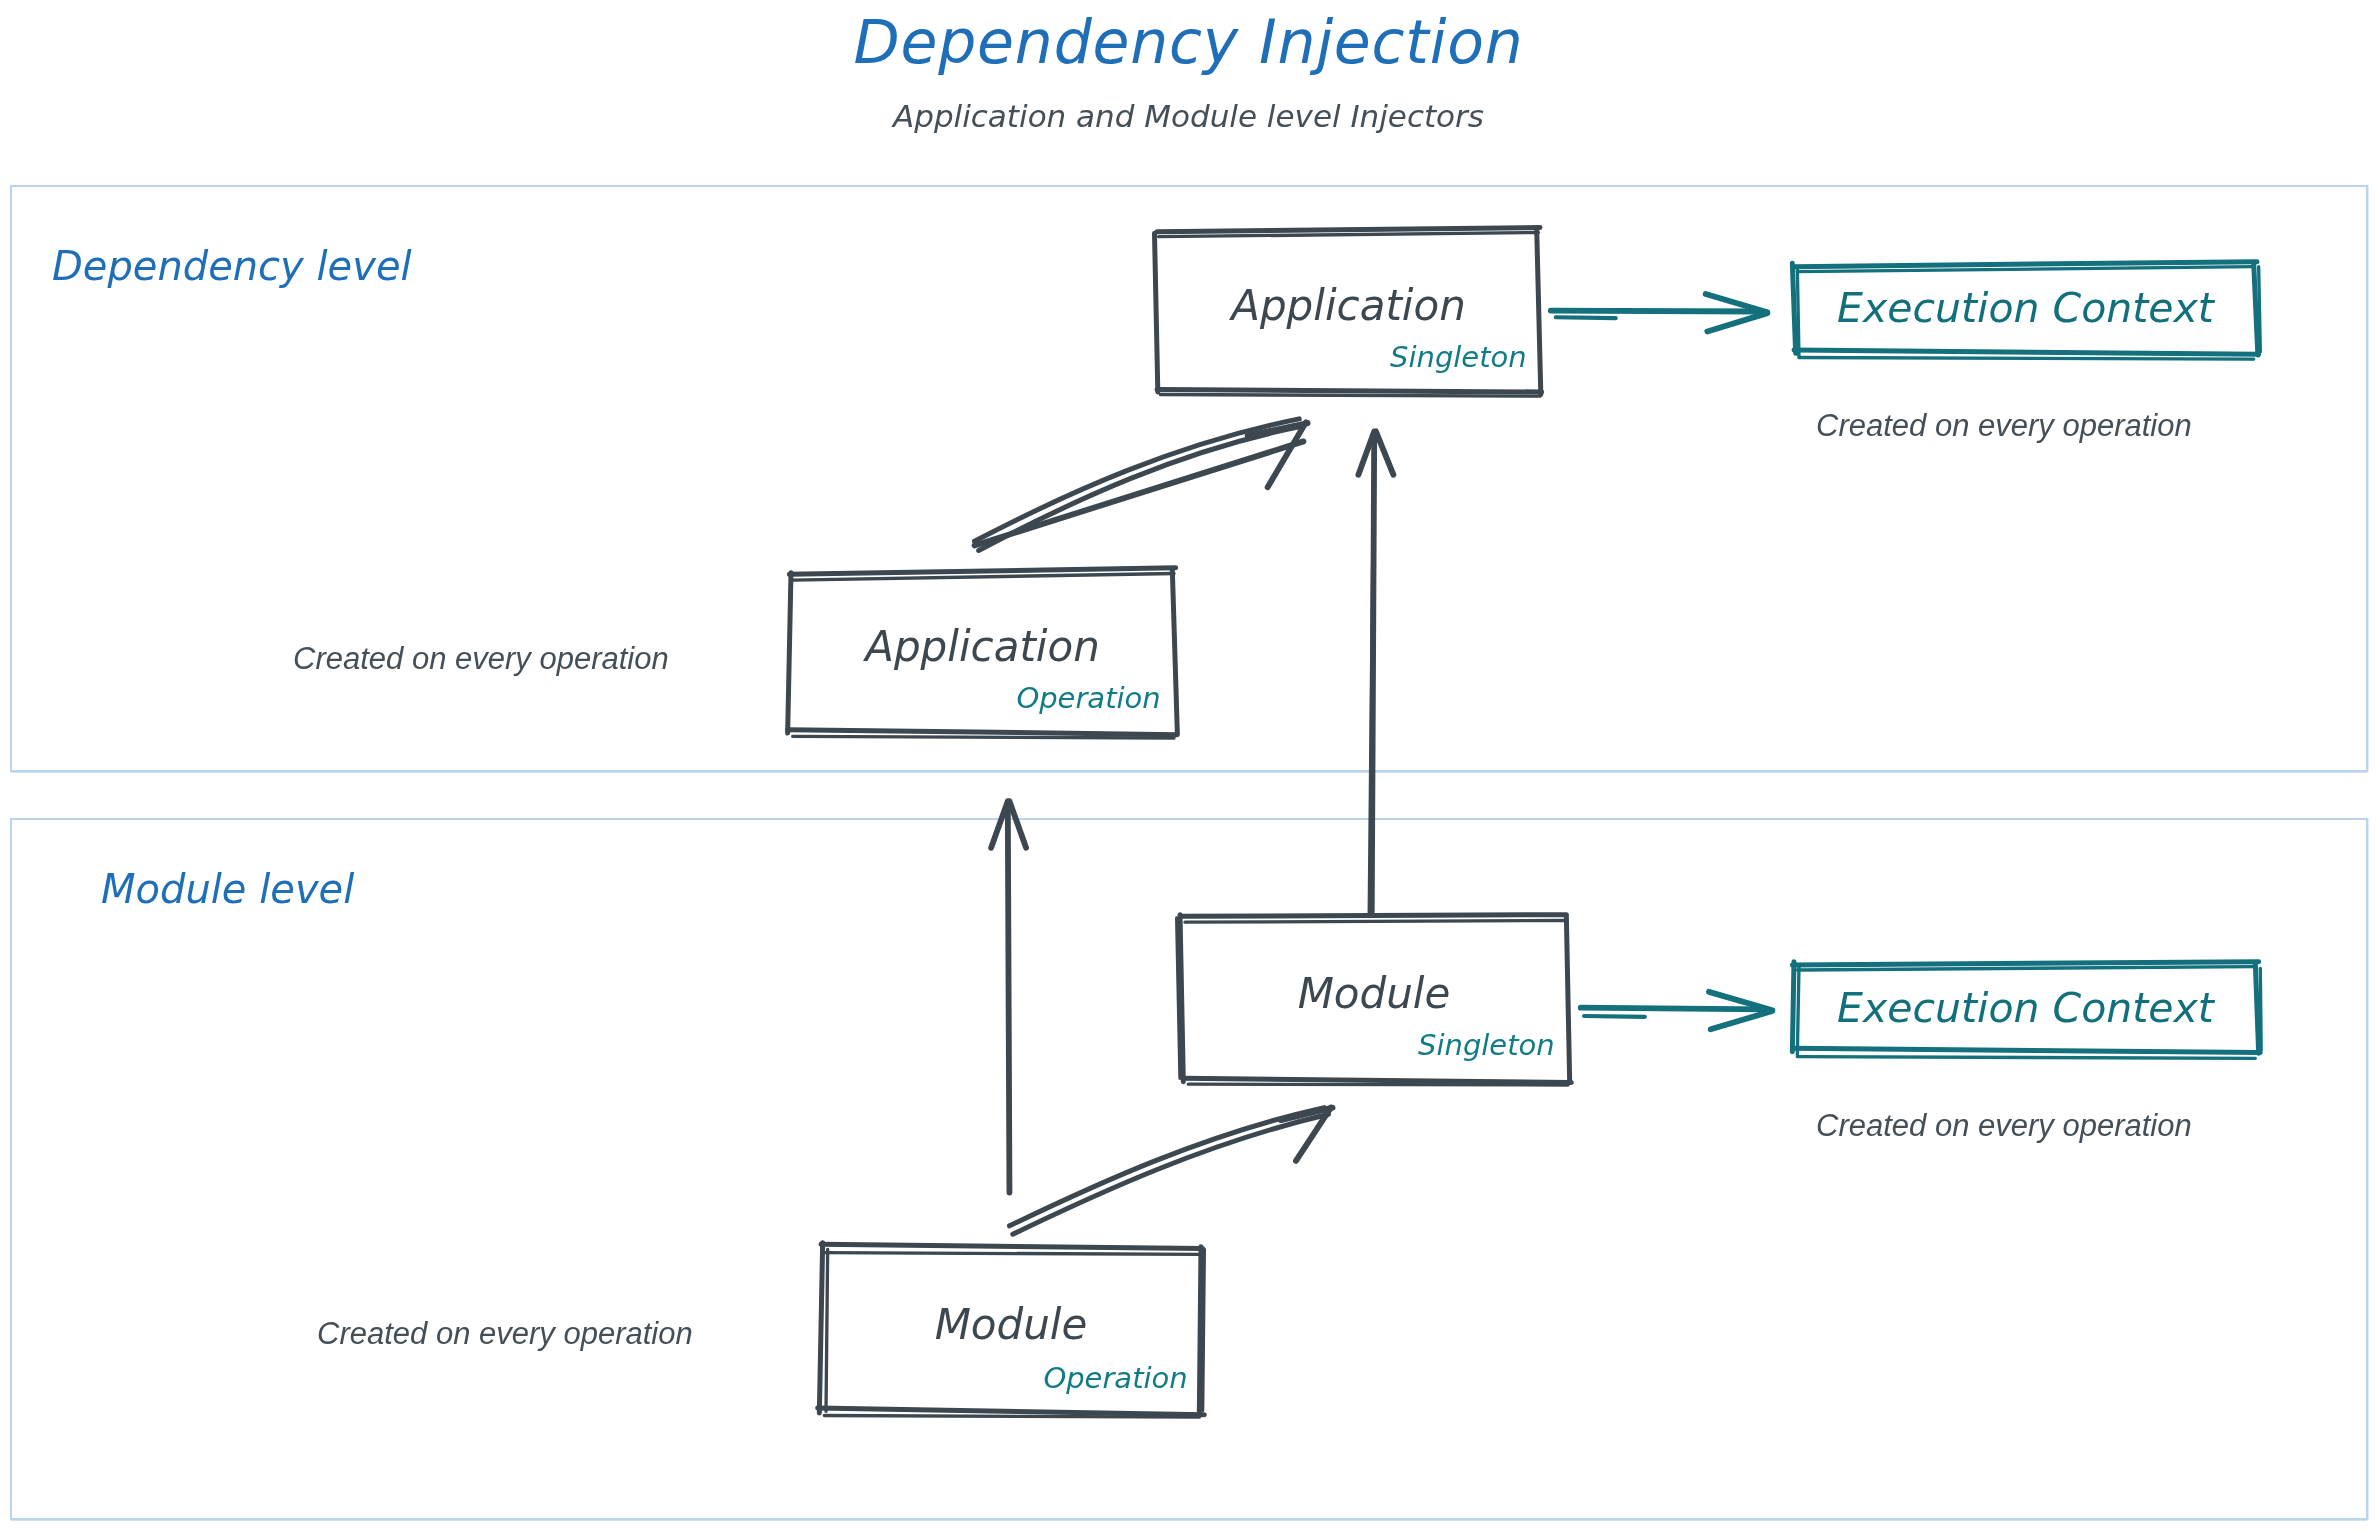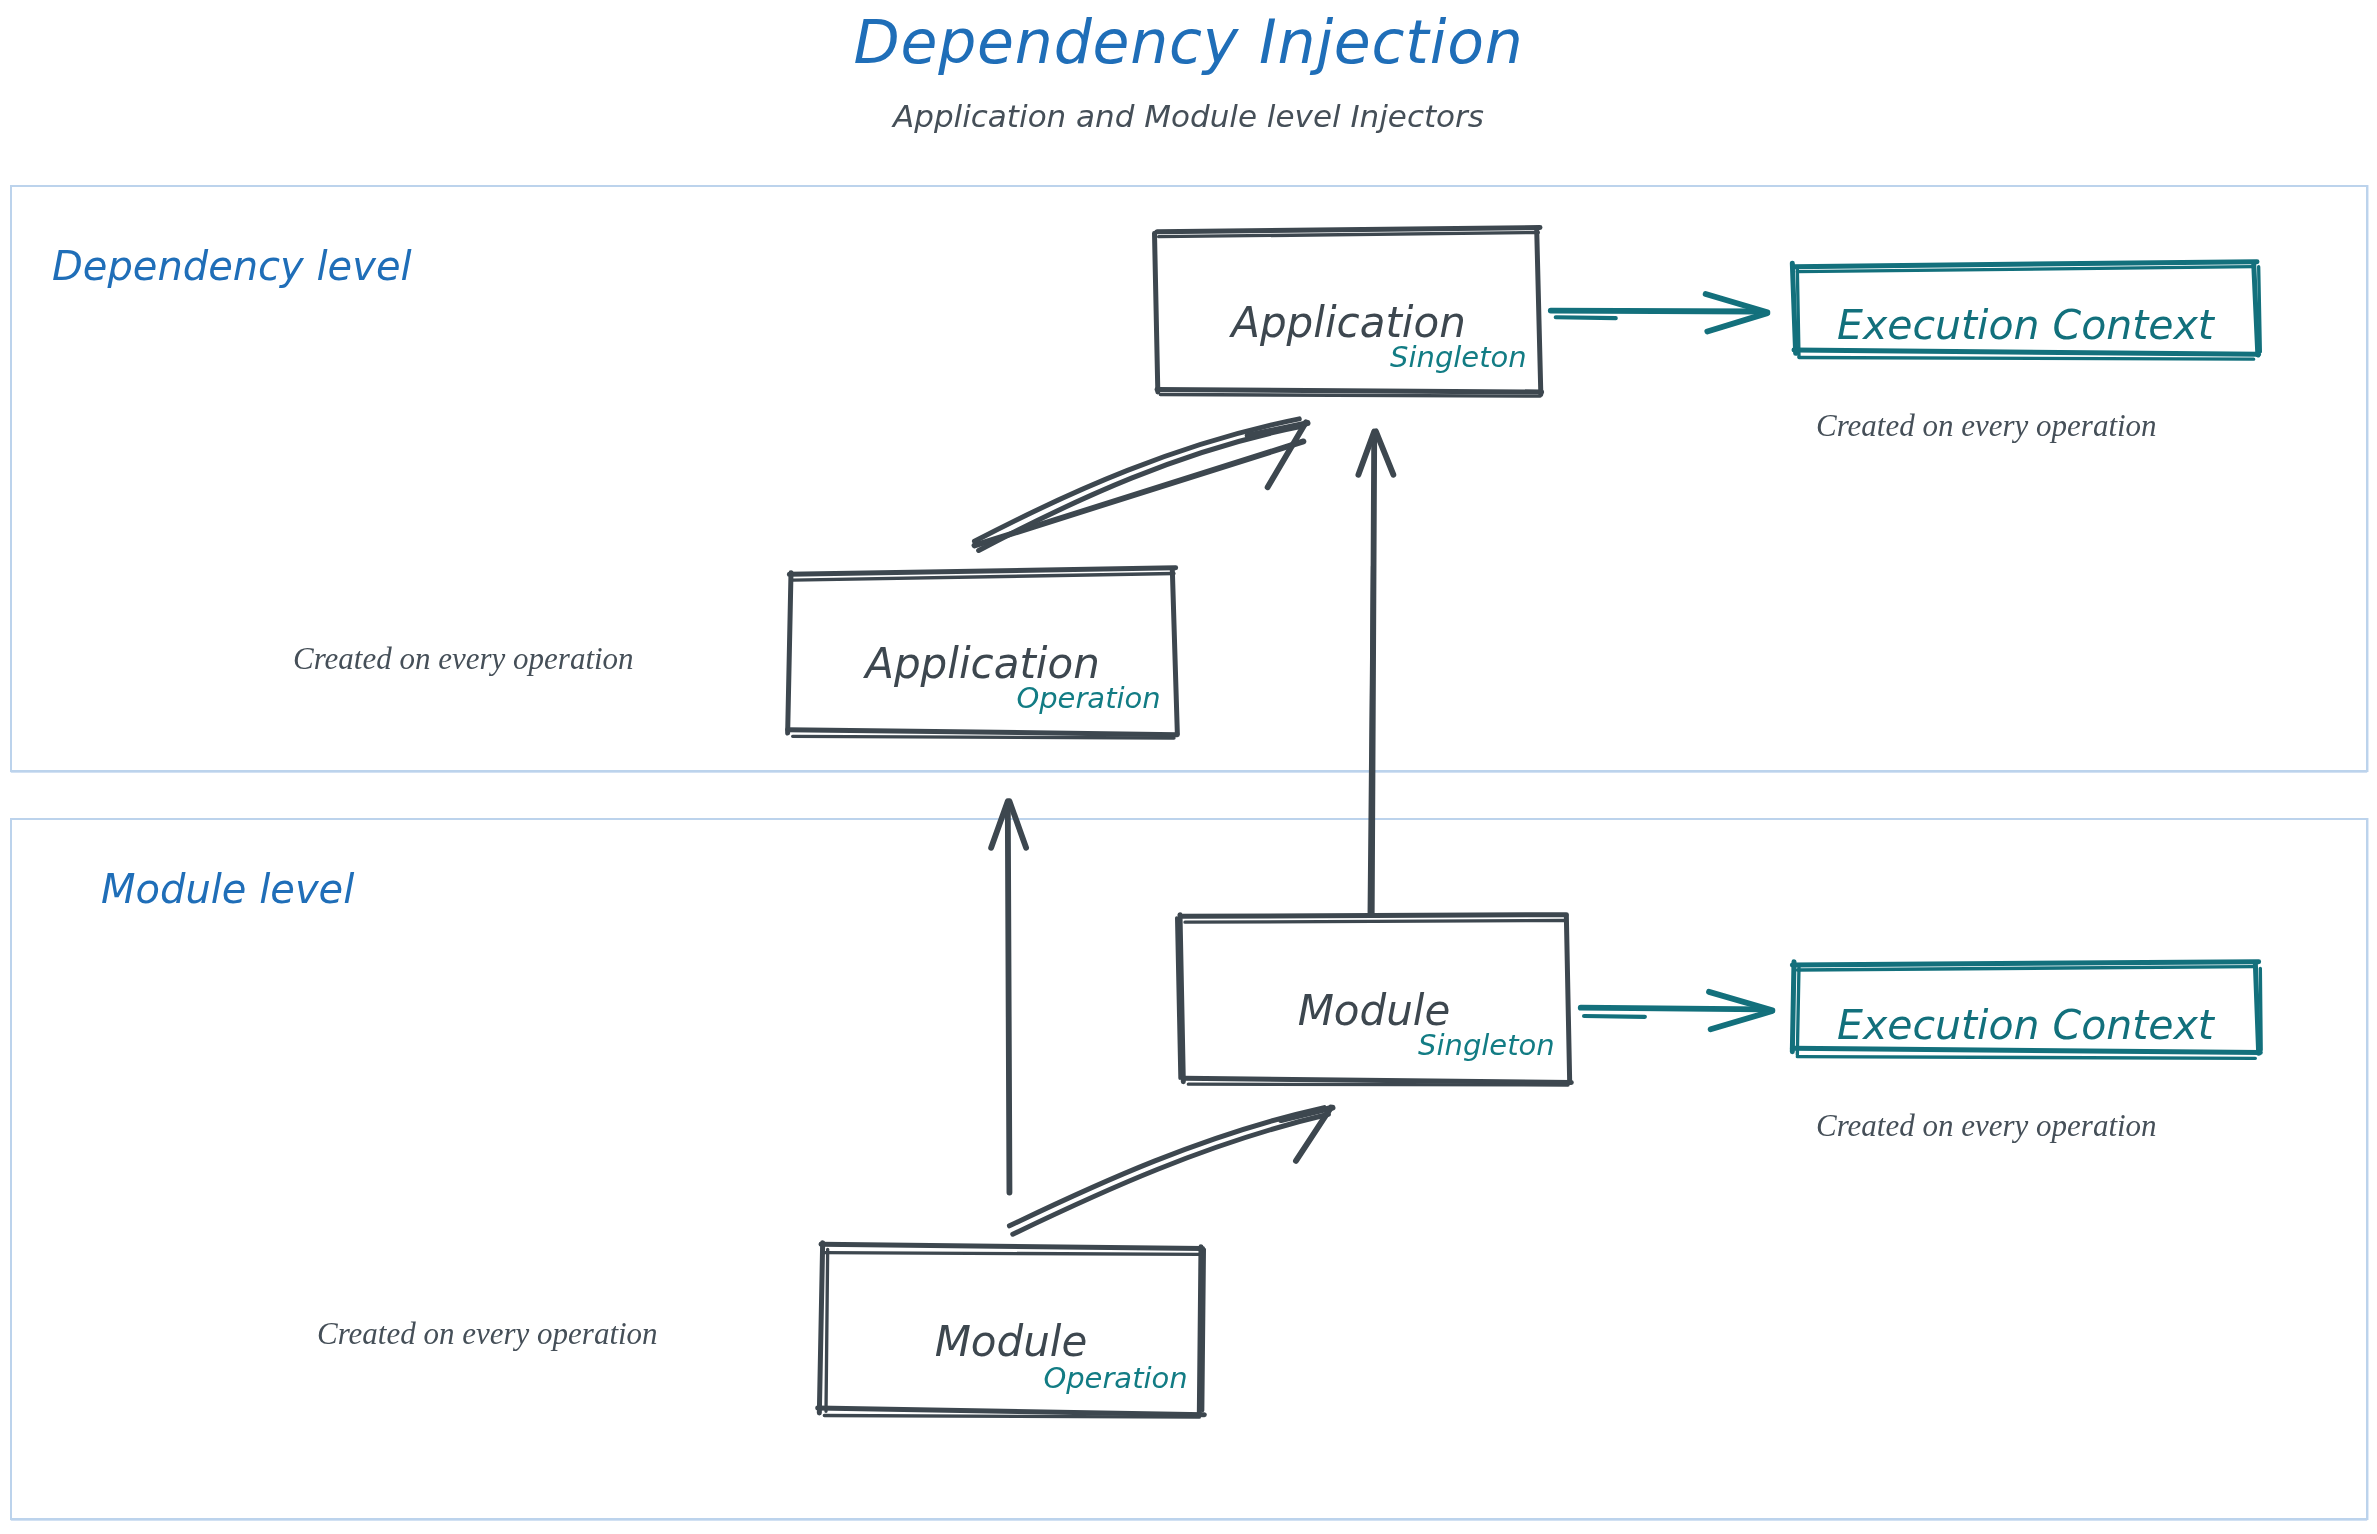--- a/index.html
+++ b/index.html
@@ -69,21 +69,20 @@
   .node .sk { position: absolute; left: 0; top: 0; width: 100%; height: 100%; overflow: visible; }
   .node .label {
     position: absolute;
     left: 0; right: 0; top: 50%;
     transform: translateY(-62%);
     text-align: center;
     font-family: "DejaVu Sans", sans-serif;
     font-style: italic;
     color: #3d474f;
     white-space: nowrap;
-    margin-top: 17px;
   }
   .node .scope {
     position: absolute;
     right: 18.3px;
     bottom: 23px;
     font-family: "DejaVu Sans", sans-serif;
     font-style: italic;
     color: #127c84;
     white-space: nowrap;
   }
@@ -108,21 +107,21 @@
     font-style: italic;
     font-size: 41px;
     color: #12707c;
     white-space: nowrap;
   }
   #ec-app { left: 1789px; top: 260px; width: 473px; height: 100px; }
   #ec-mod { left: 1789px; top: 960px; width: 473px; height: 100px; }
 
   
   .note {
-    font-family: Liberation Serif, serif;
+    font-family: Liberation Sans, sans-serif;
     font-size: 31px;
     font-style: italic;
     color: #454f58;
     white-space: nowrap;
   }
   #note-ec-app { left: 1816px; top: 408px; }
   #note-ec-mod { left: 1816px; top: 1108px; }
   #note-app-op  { left: 293px; top: 641px; }
   #note-mod-op  { left: 317px; top: 1316px; }
 

